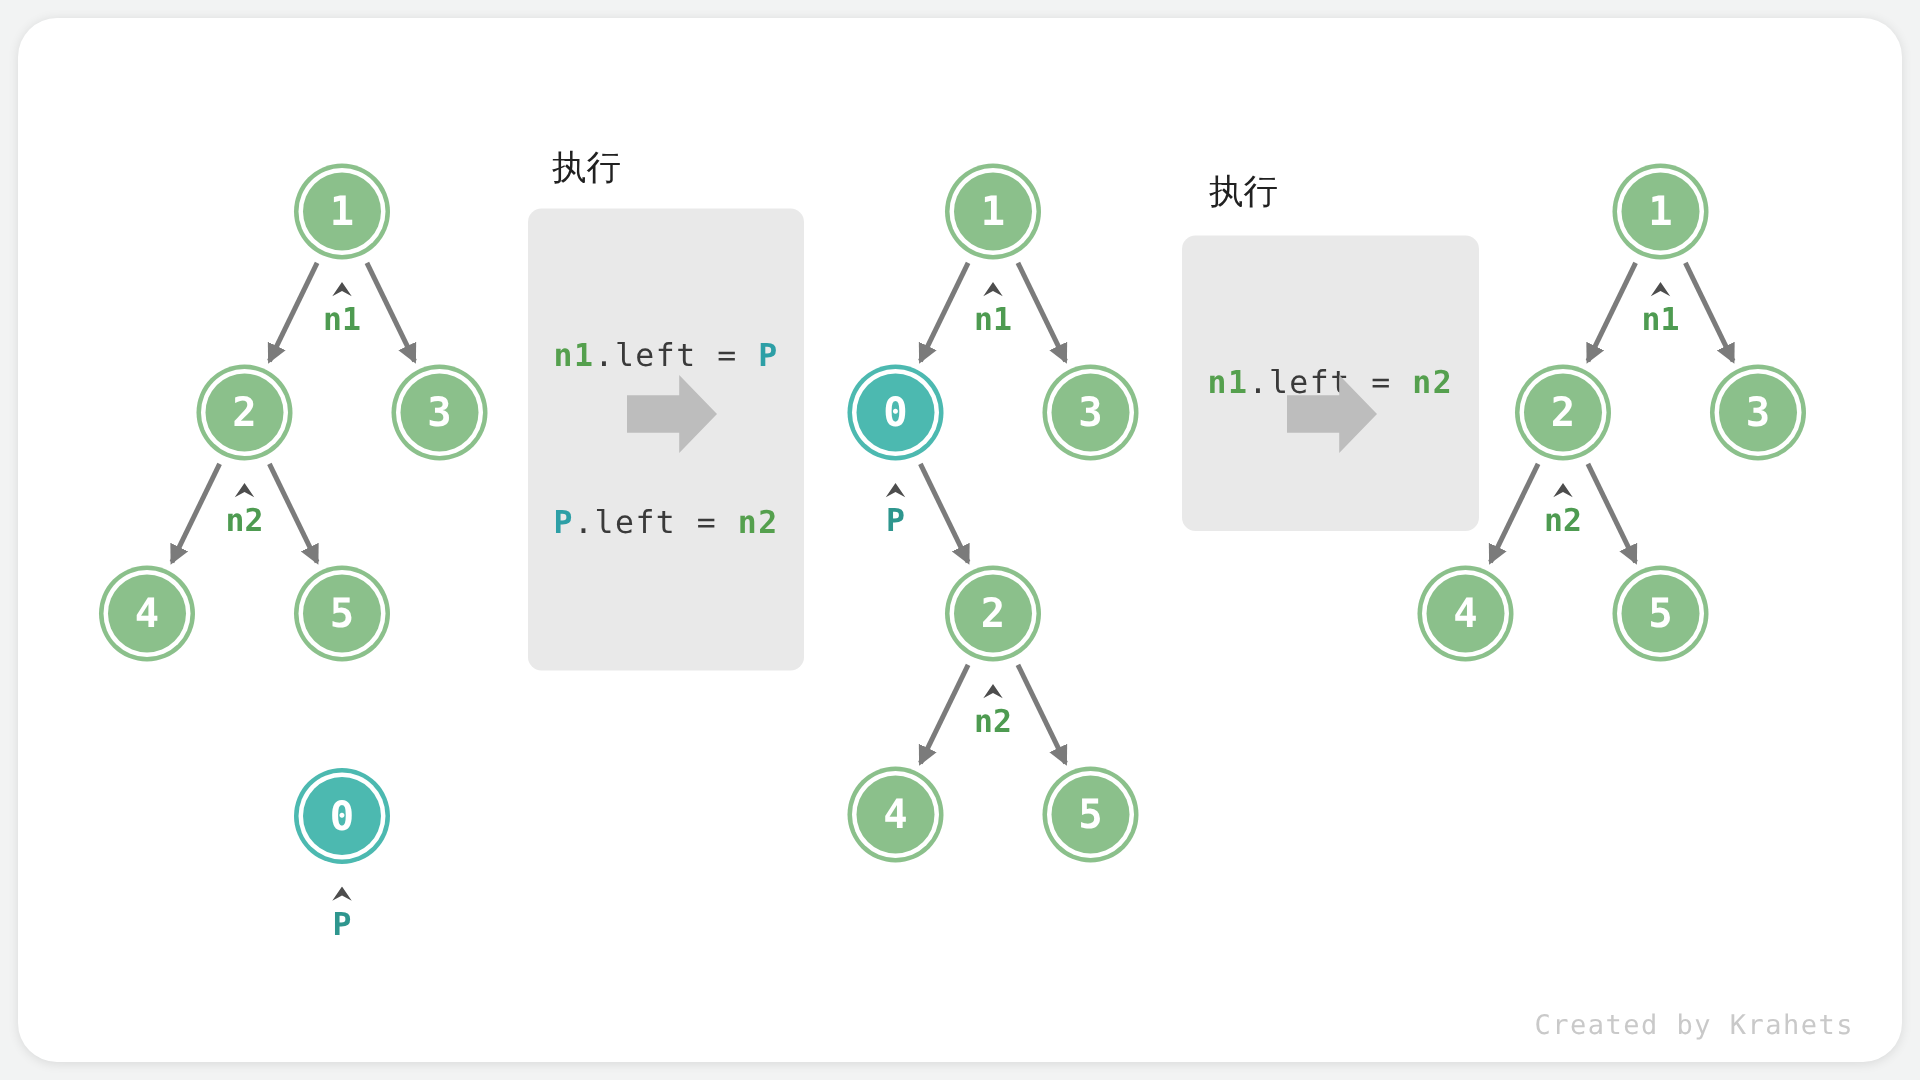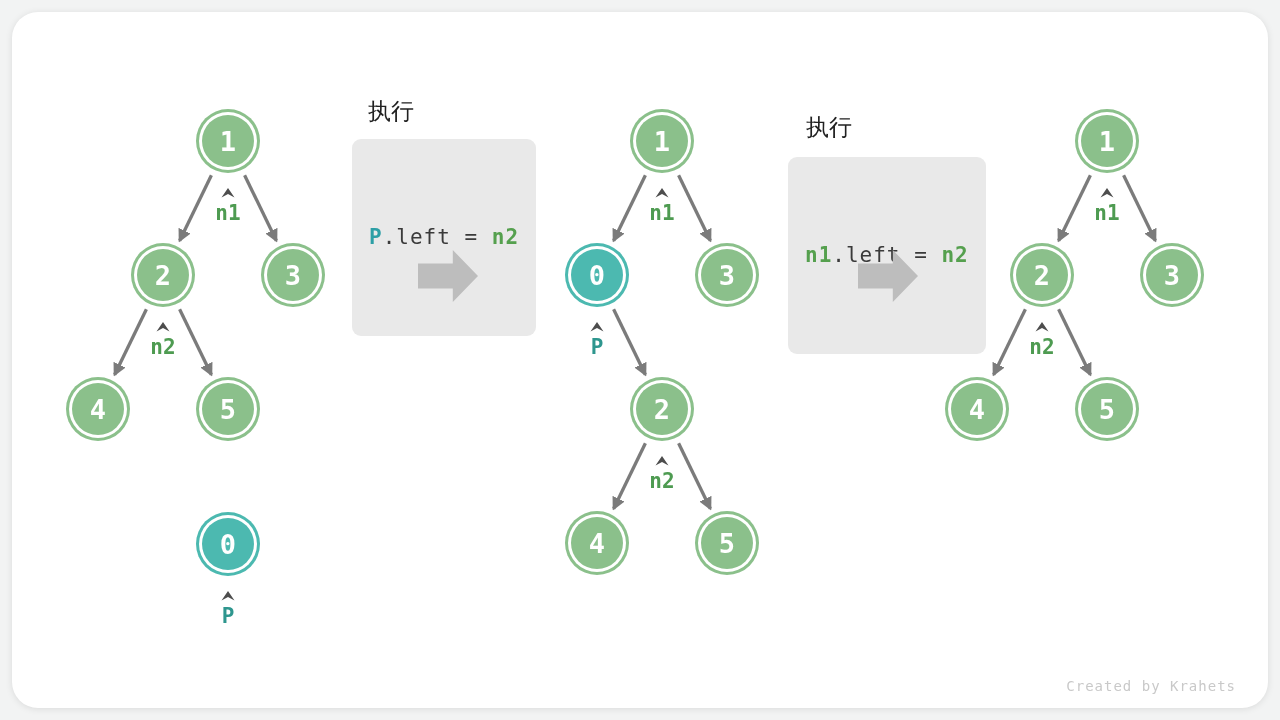--- a/index.html
+++ b/index.html
@@ -42,21 +42,21 @@
   }
   .tok-g { color:#55A04E; font-weight:bold; }
   .tok-t { color:#2D9FA6; font-weight:bold; }
 
   .block-arrow {
     position:absolute; width:60px; height:52px; background:#BDBDBD;
     clip-path:polygon(0 26%, 58% 26%, 58% 0, 100% 50%, 58% 100%, 58% 74%, 0 74%);
   }
   .watermark {
     position:absolute; right:44px; bottom:26px;
-    font-size:14px; letter-spacing:1px; color:#C9C9C9;
+    font-size:18px; letter-spacing:1px; color:#C9C9C9;
   }
 </style>
 </head>
 <body>
 
 <div class="stage">
   <div class="card"></div>
 
   <svg class="edges" width="1280" height="720">
     <defs>
@@ -105,20 +105,21 @@
 
   <span class="caret" style="left:221px;top:586px">
     <svg width="14" height="10" viewBox="0 0 14 10">
         <path d="M7 0 L13.5 9.5 L7 6 L0.5 9.5 Z" fill="#4d4d4d"></path>
       </svg>
   </span>
   <div class="ptr teal" style="left:196px;top:604px">P</div>
 
   <div class="heading" style="left:368px;top:96px">执行</div>
   <div class="codebox" style="left:352px;top:139px">
+    <div><span class="tok-g">n1</span><span>.left = </span><span class="tok-t">P</span></div>
     <div><span class="tok-t">P</span><span>.left = </span><span class="tok-g">n2</span></div>
   </div>
 
   <div class="block-arrow" style="left:418px;top:250px"></div>
 
   <div class="node green" style="left:636px;top:115px">1</div>
   <div class="node teal" style="left:571px;top:249px">0</div>
   <div class="node green" style="left:701px;top:249px">3</div>
   <div class="node green" style="left:636px;top:383px">2</div>
   <div class="node green" style="left:571px;top:517px">4</div>

